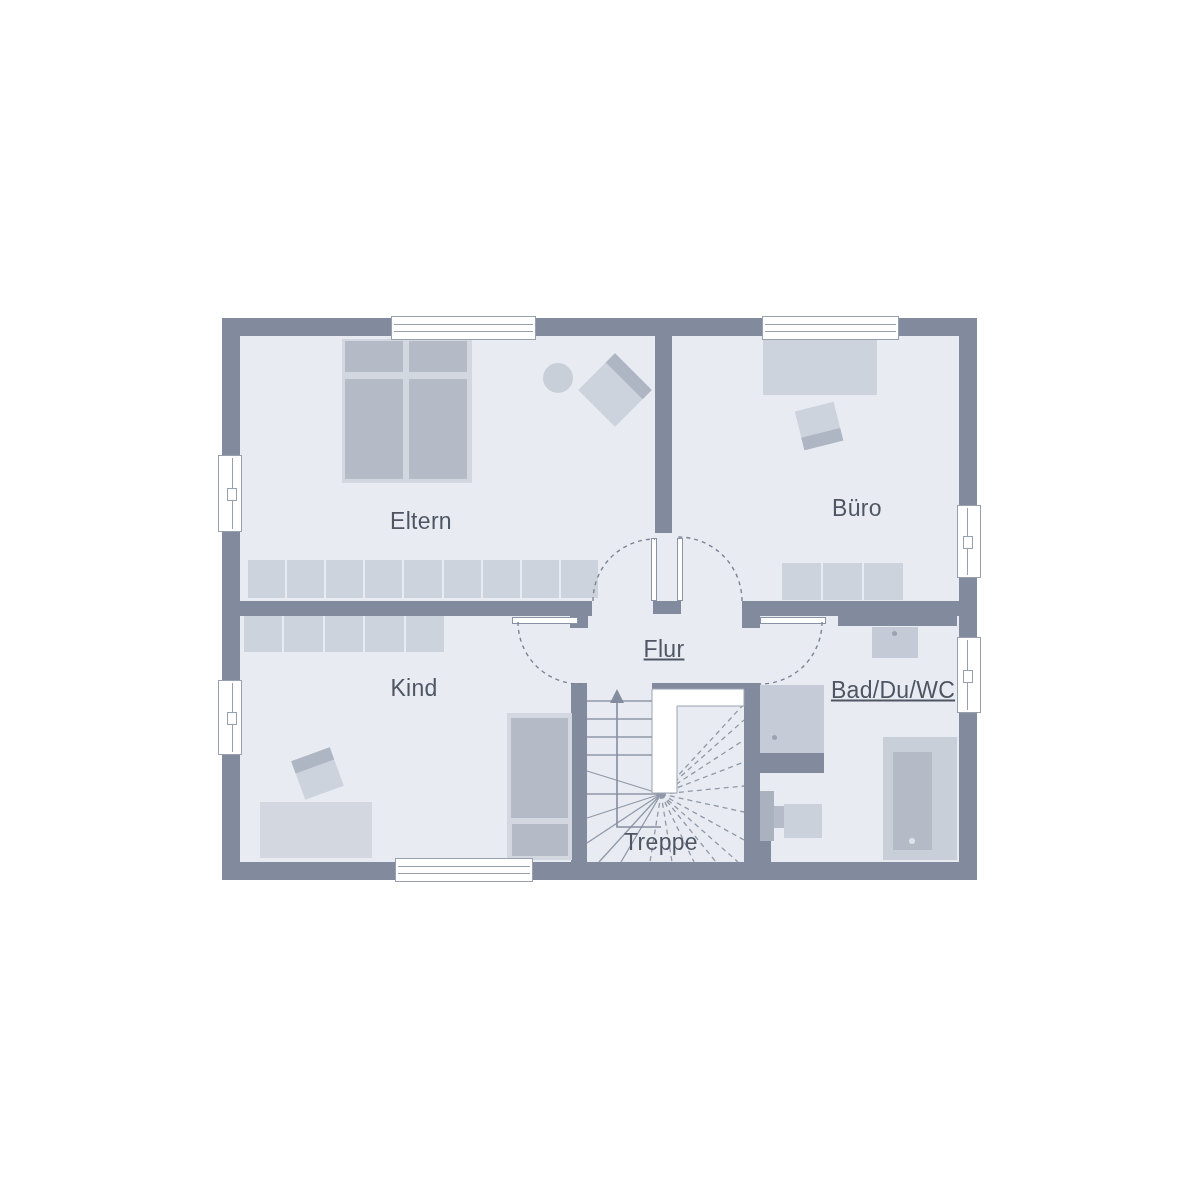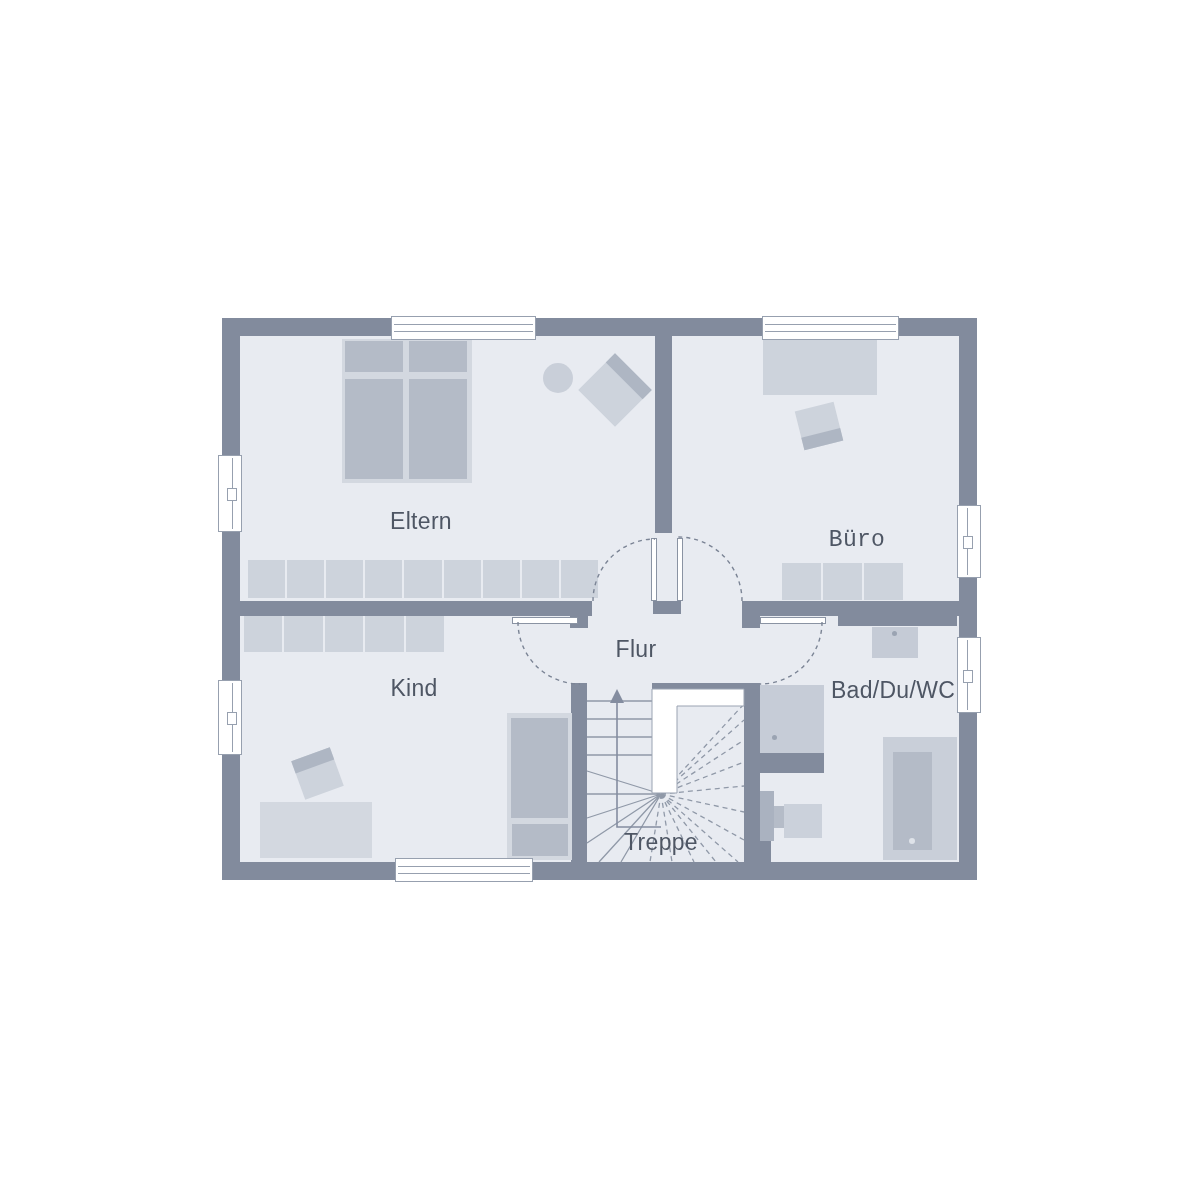--- a/index.html
+++ b/index.html
@@ -172,19 +172,19 @@
         M661 794 L744 840 M661 794 L744 812 M661 794 L744 786 M661 794 L744 762 M661 794 L744 740 M661 794 L744 720 M661 794 L744 704"></path>
 
       <path class="void" d="M652 689 H744 V706 H677 V793 H652 Z"></path>
 
       <path class="walkline" d="M661 827 H617 V700"></path>
       <path class="arrowhead" d="M617 689 L610 703 L624 703 Z"></path>
     </g>
   </svg>
 
   <div class="room-label" style="left:421px;top:521px;">Eltern</div>
-  <div class="room-label" style="left:857px;top:540px;font-family:Liberation Mono, monospace;">Büro</div>
+  <div class="room-label" style="left:857px;top:508px;">Büro</div>
   <div class="room-label" style="left:414px;top:688px;">Kind</div>
-  <div class="room-label" style="left:636px;top:649px;">Flur</div>
-  <div class="room-label" style="left:893px;top:690px;">Bad/Du/WC</div>
+  <div class="room-label" style="left:664px;top:649px;text-decoration:underline;">Flur</div>
+  <div class="room-label" style="left:893px;top:690px;text-decoration:underline;">Bad/Du/WC</div>
   <div class="room-label" style="left:661px;top:842px;">Treppe</div>
 
 </div>
 
 </body></html>

